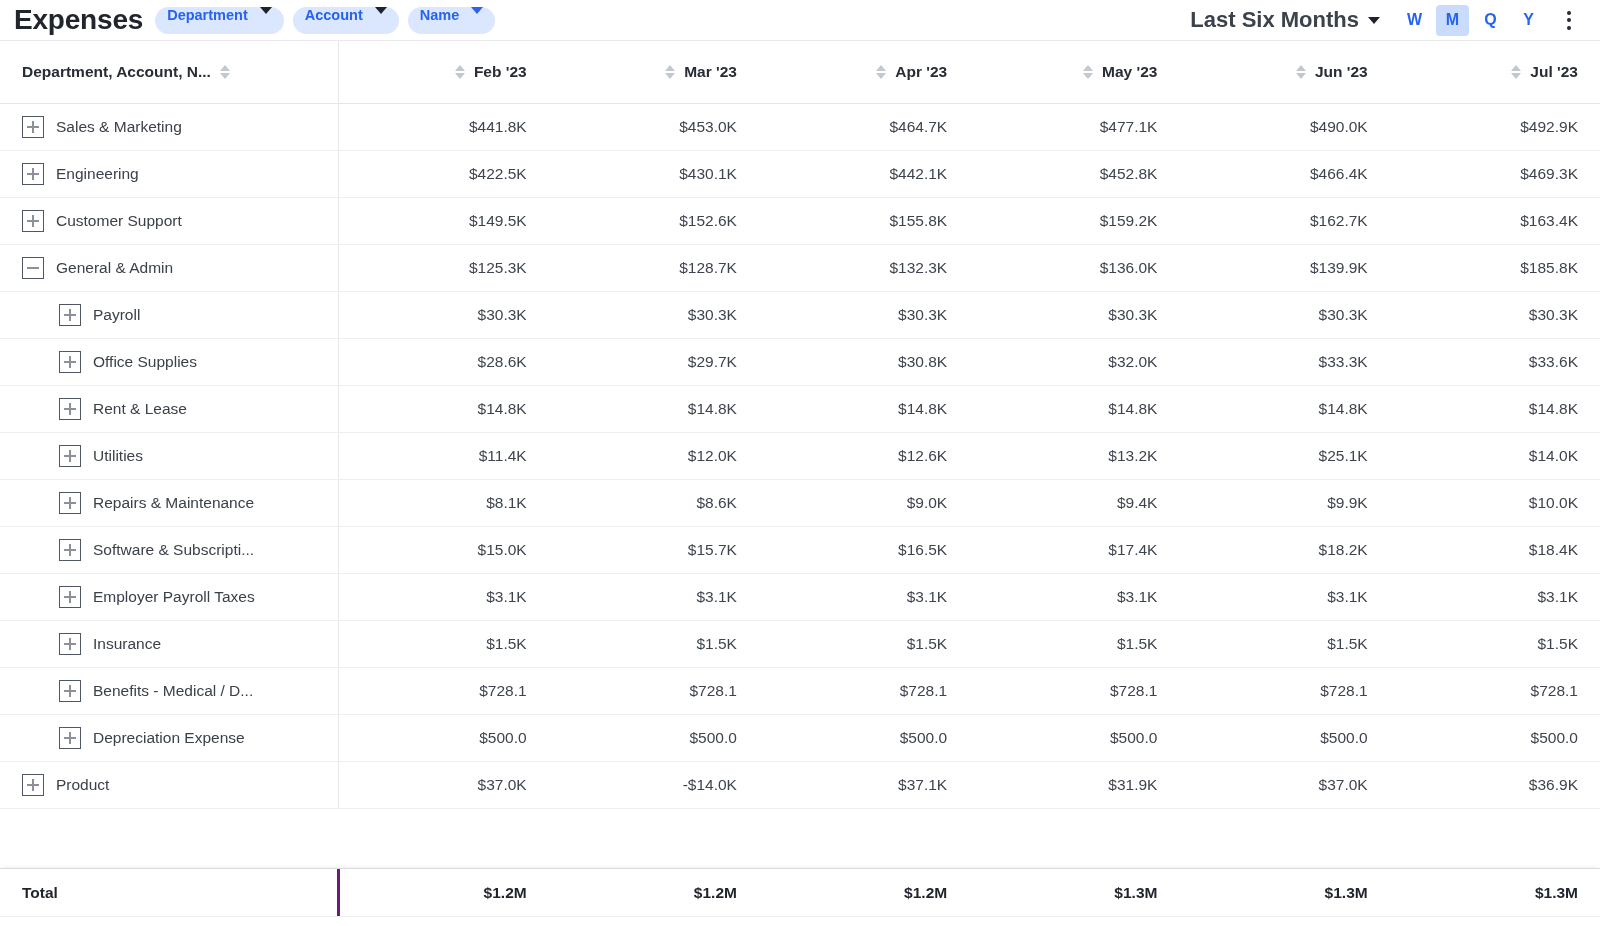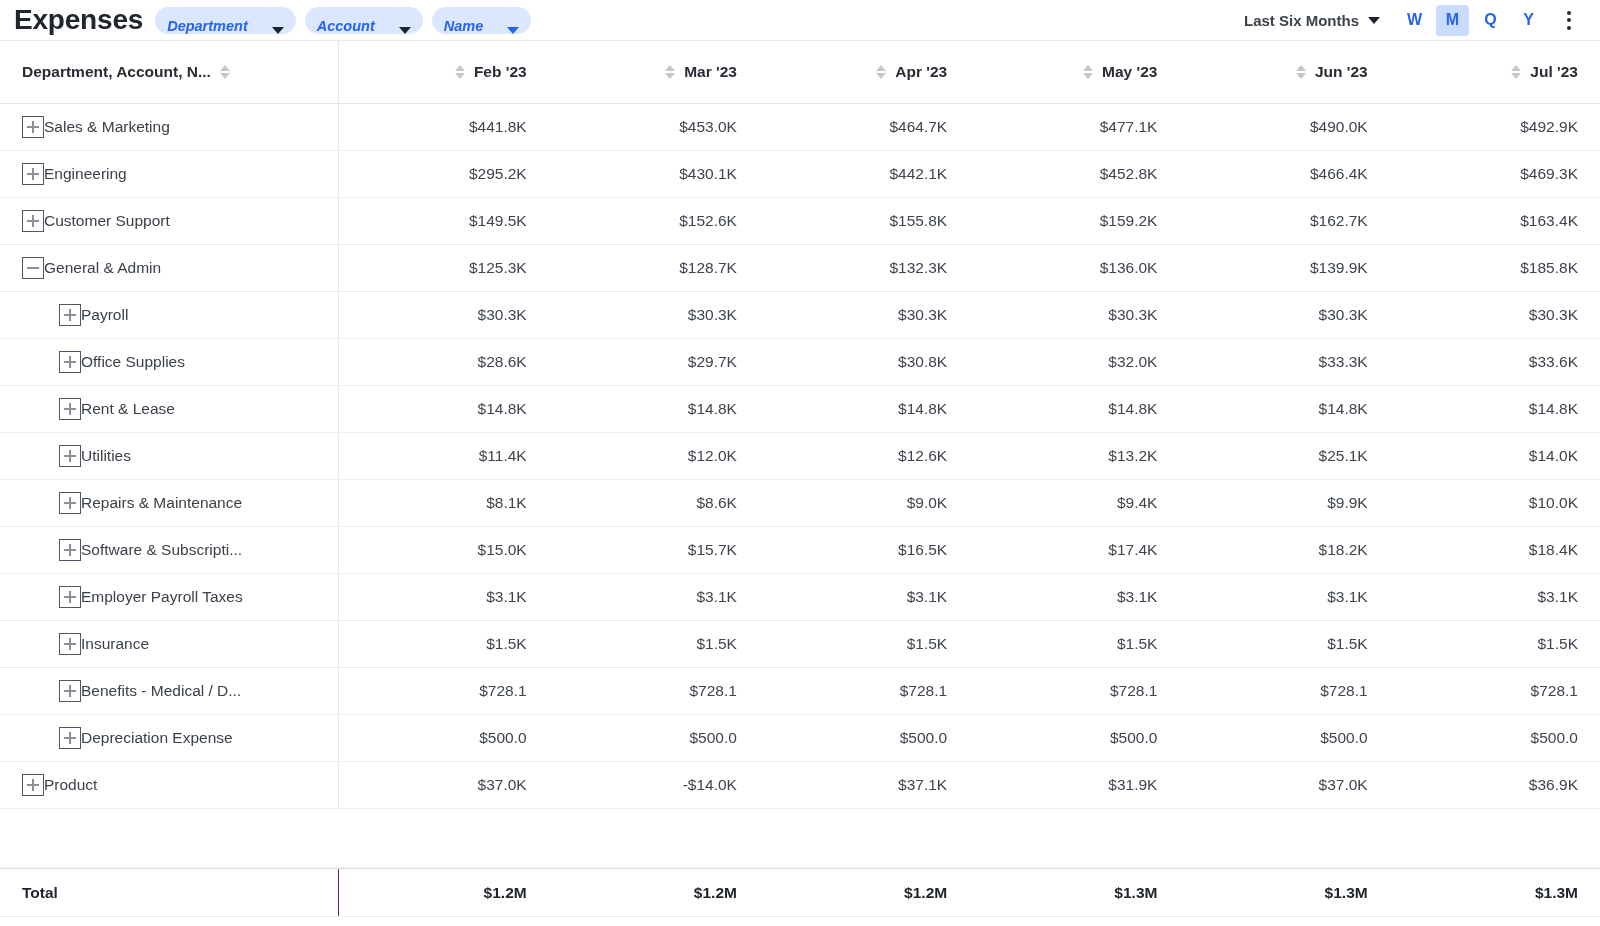--- a/index.html
+++ b/index.html
@@ -24,30 +24,29 @@
   #title {
     font-size: 28px;
     font-weight: bold;
     color: #21262e;
     letter-spacing: -0.2px;
     margin-right: 12px;
     white-space: nowrap;
   }
   .pill {
     display: inline-flex;
-    align-items: flex-end;
-    gap: 24px;
+    align-items: flex-start;
+    gap: 12px;
     height: 27px;
     padding: 0 12px;
     border-radius: 14px;
     background: #dbe7fe;
     margin-right: 9px;
     cursor: pointer;
     user-select: none;
-    font-style: italic;
   }
   .pill .pill-label {
     font-size: 14.5px;
     font-weight: bold;
     color: #2563f0;
     white-space: nowrap;
   }
   .caret {
     width: 0; height: 0;
     border-left: 6px solid transparent;
@@ -64,21 +63,21 @@
   }
   #range-select {
     display: inline-flex;
     align-items: center;
     gap: 9px;
     cursor: pointer;
     margin-right: 18px;
     user-select: none;
   }
   #range-select .range-label {
-    font-size: 15px;
+    font-size: 22px;
     font-weight: bold;
     color: #3c424c;
     white-space: nowrap;
   }
   .gran {
     width: 33px;
     height: 31px;
     display: inline-flex;
     align-items: center;
     justify-content: center;
@@ -180,21 +179,21 @@
     text-align: left;
     border-right: 1px solid #e4e7ea;
     padding-left: 22px;
     color: #3b414a;
   }
   tbody td.val-col { text-align: right; }
 
   .row-label {
     display: flex;
     align-items: center;
-    gap: 0;
+    gap: 12px;
   }
   .row-label.indent { padding-left: 37px; }
 
   .expander {
     flex: 0 0 auto;
     width: 22px; height: 22px;
     border: 1.6px solid #4f5764;
     position: relative;
     cursor: pointer;
     background: #fff;
@@ -226,21 +225,21 @@
     border-bottom: 1px solid #e4e7ea;
     box-shadow: 0 -2px 4px -2px rgba(0,0,0,0.10);
   }
   #total-row table td {
     height: 47px;
     border-bottom: none;
     font-weight: bold;
     color: #1f242c;
     font-size: 15.5px;
   }
-  #total-row table td.label-col { border-right: 1px solid #701a75; }
+  #total-row table td.label-col { border-right: 3px solid #701a75; }
 
   #bottom-strip {
     position: absolute;
     left: 0; bottom: 0; width: 1600px; height: 10px;
     background: #ffffff;
     border-top: 1px solid #eceef0;
   }
 </style>
 </head>
 <body>
@@ -371,21 +370,21 @@
           <td class="val-col">$490.0K</td>
           <td class="val-col">$492.9K</td>
         </tr>
         <tr>
           <td class="label-col">
             <div class="row-label">
               <span class="expander plus"></span>
               <span class="label-text">Engineering</span>
             </div>
           </td>
-          <td class="val-col">$295.2K</td>
+          <td class="val-col">$422.5K</td>
           <td class="val-col">$430.1K</td>
           <td class="val-col">$442.1K</td>
           <td class="val-col">$452.8K</td>
           <td class="val-col">$466.4K</td>
           <td class="val-col">$469.3K</td>
         </tr>
         <tr>
           <td class="label-col">
             <div class="row-label">
               <span class="expander plus"></span>

